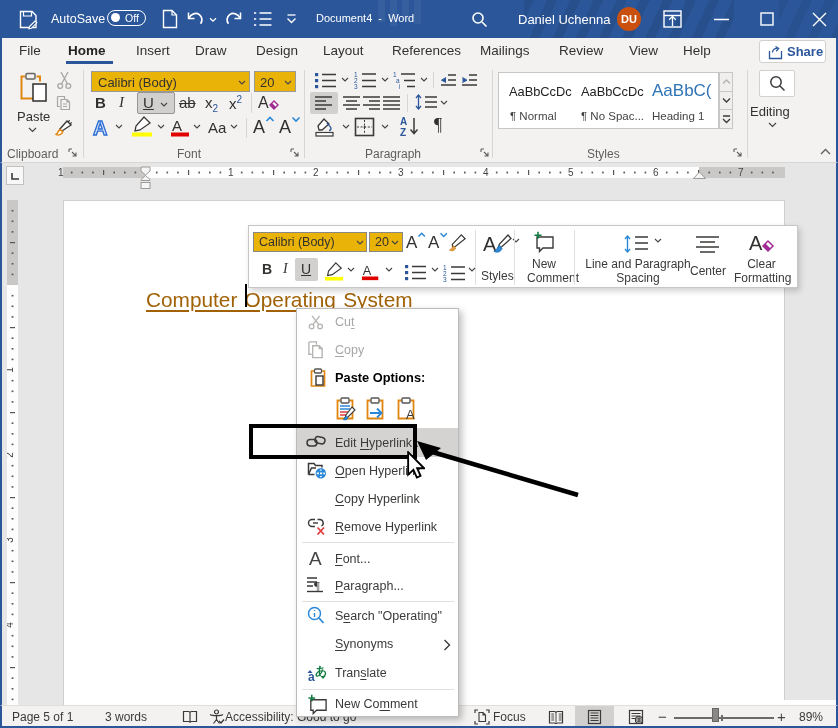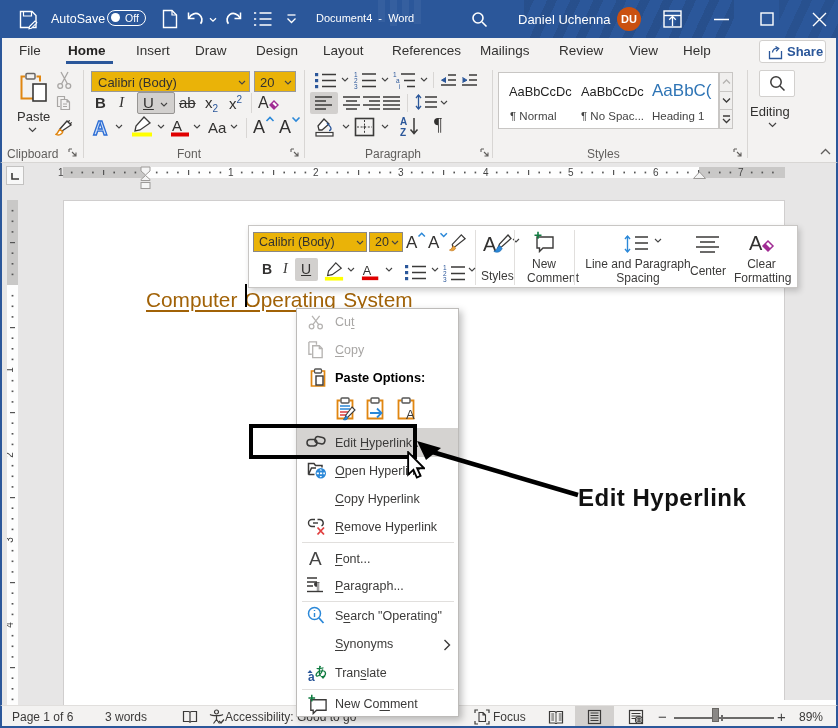--- a/index.html
+++ b/index.html
@@ -530,21 +530,21 @@
           <text x="5.5" y="425" font-size="10" fill="#444" text-anchor="middle" transform="rotate(-90 5.5 425)" font-family="Liberation Sans">4</text>
         </g>
       </svg>
 
     <div style="position:absolute;left:144px;top:98px;font-size:20.8px;color:#a16207;word-spacing:1.5px;text-decoration:underline;text-underline-offset:3px;white-space:nowrap;">Computer Operating System</div>
 
     <div style="position:absolute;left:243px;top:94px;width:1.5px;height:23px;background:#000;"></div>
   </div>
   <div class="ab" style="left:782px;top:700px;width:54px;height:5px;background:#fff;"></div>
   <div class="ab" id="status">
-    <div class="st" style="left:10px">Page 1 of 6</div>
+    <div class="st" style="left:10px">Page 5 of 1</div>
     <div class="st" style="left:103px">3 words</div>
     <svg class="ic" style="left:180px;top:4px" width="16" height="15" viewBox="0 0 16 15" fill="none" stroke="#3b3a39" stroke-width="1.2">
       <path d="M1.5 1.5 h5 c1 0 1.5.6 1.5 1.5 0-.9.5-1.5 1.5-1.5 h5 v10 h-5 c-1 0-1.5.6-1.5 1.2 0-.6-.5-1.2-1.5-1.2 h-5 z"></path>
       <path d="M8 3 v9"></path>
     </svg>
     <svg class="ic" style="left:206px;top:3px" width="17" height="17" viewBox="0 0 17 17" fill="none" stroke="#3b3a39" stroke-width="1.2">
       <circle cx="8.5" cy="3" r="2"></circle>
       <path d="M2 6.5 c2 1.5 11 1.5 13 0 M8.5 7.5 v4 M8.5 11.5 l-3 4 M8.5 11.5 l3 4" transform="translate(0,-1)"></path>
       <path d="M12 11 l2 2 3-3.5" stroke-width="1.4" transform="translate(-1,1)"></path>
     </svg>
@@ -793,18 +793,17 @@
     </svg>
     <div class="mi" style="top:387px;">New Co<u>m</u>ment</div>
   </div>
 
   <div class="ab" style="left:249px;top:424px;width:168px;height:35px;border:4px solid #000;"></div>
 
   <svg class="ab" style="left:415px;top:438px" width="175" height="62" viewBox="0 0 175 62">
     <path d="M14 13 L163 57" stroke="#000" stroke-width="4.5" fill="none"></path>
     <path d="M2 3 L26 10 L11 22 z" fill="#000"></path>
   </svg>
-  <div class="ab" id="callout-text">Edit Hyperlink</div>
 
   <svg class="ab" style="left:407px;top:451px" width="18" height="28" viewBox="0 0 12.6 19.6">
     <path d="M0.8 0.8 L0.8 16.5 L4.5 13.2 L6.9 18.6 L9.5 17.4 L7.1 12.1 L12 12.1 Z" fill="#fff" stroke="#000" stroke-width="1.3"></path>
   </svg>
 </div>
 
 </body></html>

